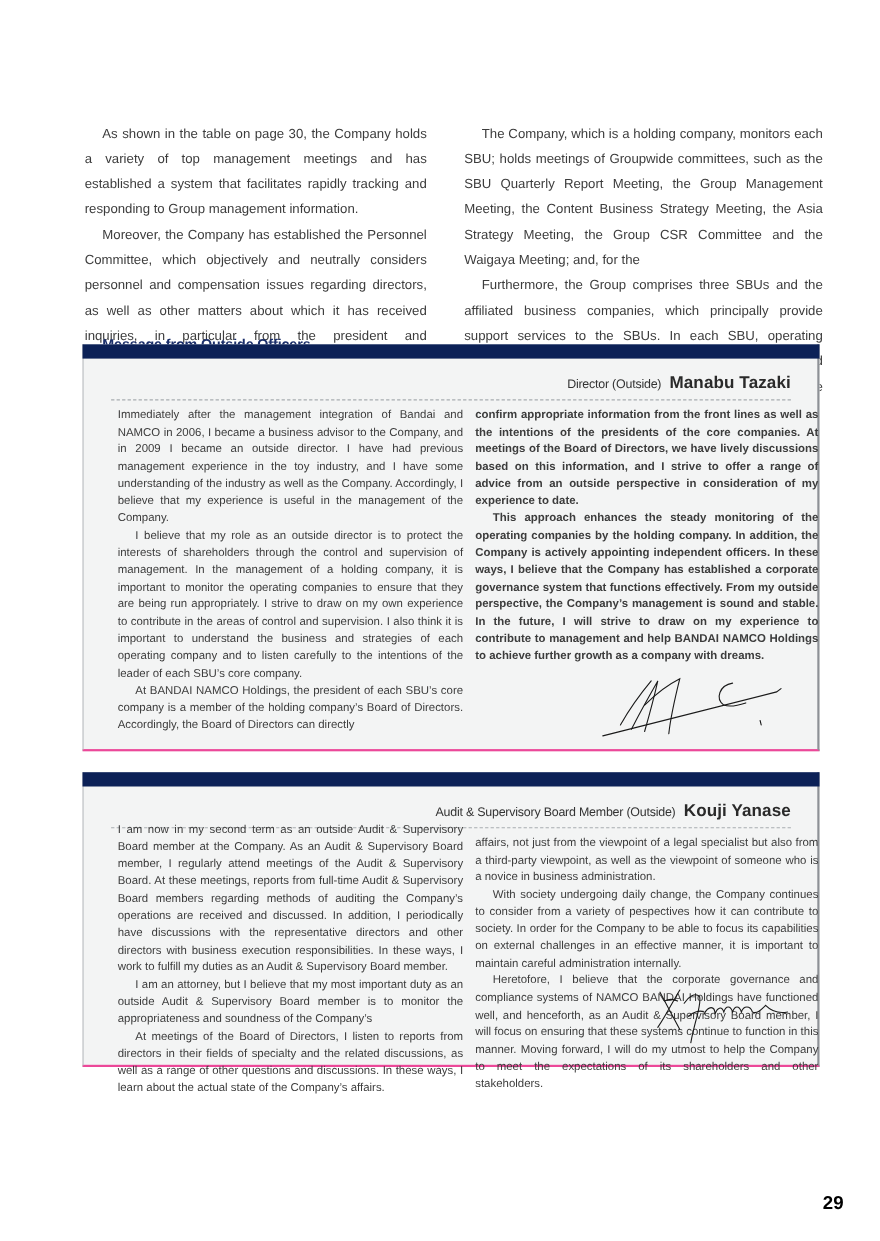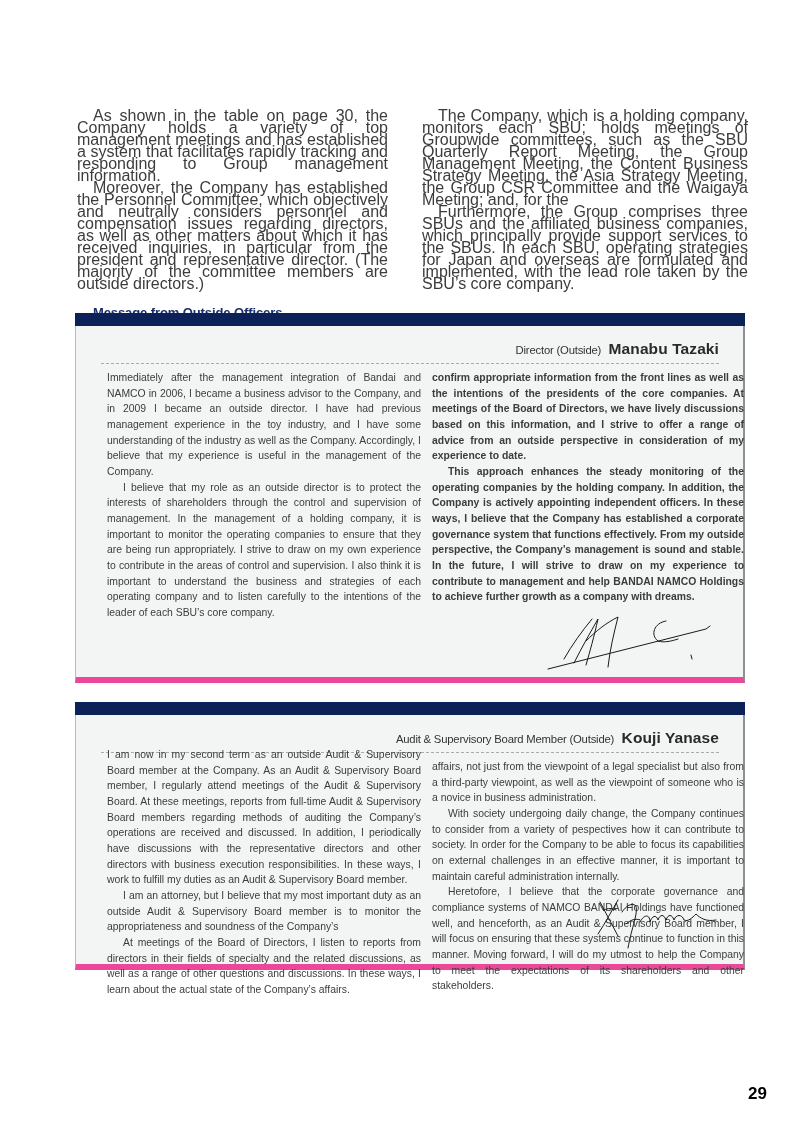--- a/index.html
+++ b/index.html
@@ -3,31 +3,31 @@
 <meta charset="utf-8">
 <style>
   html, body { margin: 0; padding: 0; }
   body {
     width: 800px; height: 1128px; background: #ffffff; position: relative; overflow: hidden;
     font-family: "Liberation Sans", sans-serif; color: #3a3a3a;
   }
   .p { margin: 0; text-align: justify; text-align-last: left; }
   .ind { text-indent: 16px; }
   .intro {
-    position: absolute; top: 110px; font-size: 16px; line-height: 12px; color: #3c3c3c;
+    position: absolute; top: 110px; font-size: 12px; line-height: 23px; color: #3c3c3c;
   }
   .intro.left { left: 77px; width: 311px; }
   .intro.right { left: 422px; width: 326px; }
   .section-title {
     position: absolute; left: 77px; top: 289px; margin: 16px;
     font-size: 13px; font-weight: bold; color: #1b2f6b; letter-spacing: -0.1px;
   }
   .box {
     position: absolute; left: 75px; width: 670px; background: #f3f4f4;
-    border-left: 1px solid #b9bcbf; border-right: 2px solid #8d9196; border-bottom: 6px solid #ec4899;
+    border-left: 1px solid #b9bcbf; border-right: 2px solid #8d9196; border-bottom: 2px solid #ec4899;
     box-sizing: border-box;
   }
   .box .bar { height: 13px; background: #0c2157; margin-left: -1px; margin-right: -2px; }
   .box .head {
     position: absolute; right: 24px; text-align: right; white-space: nowrap; color: #333;
   }
   .box .role { font-size: 11.3px; letter-spacing: -0.2px; }
   .box .name { font-size: 15.5px; font-weight: bold; margin-left: 3px; letter-spacing: 0.1px; color: #2a2a2a; }
   .box .dash {
     position: absolute; left: 25px; right: 24px; height: 0; border-top: 1px dashed #a8acb0;
@@ -59,20 +59,21 @@
 <div class="box" style="top:313px;height:370px;">
   <div class="bar"></div>
   <div class="head" style="top:27px;">
     <span class="role">Director (Outside)</span>
     <span class="name">Manabu Tazaki</span>
   </div>
   <div class="dash" style="top:50px;"></div>
   <div class="col l" style="top:57px;">
     <p class="p">Immediately after the management integration of Bandai and NAMCO in 2006, I became a business advisor to the Company, and in 2009 I became an outside director. I have had previous management experience in the toy industry, and I have some understanding of the industry as well as the Company. Accordingly, I believe that my experience is useful in the management of the Company.</p>
     <p class="p ind">I believe that my role as an outside director is to protect the interests of shareholders through the control and supervision of management. In the management of a holding company, it is important to monitor the operating companies to ensure that they are being run appropriately. I strive to draw on my own experience to contribute in the areas of control and supervision. I also think it is important to understand the business and strategies of each operating company and to listen carefully to the intentions of the leader of each SBU’s core company.</p>
+    <p class="p ind">At BANDAI NAMCO Holdings, the president of each SBU’s core company is a member of the holding company’s Board of Directors. Accordingly, the Board of Directors can directly</p>
   </div>
   <div class="col r" style="top:57px;font-weight:bold;">
     <p class="p">confirm appropriate information from the front lines as well as the intentions of the presidents of the core companies. At meetings of the Board of Directors, we have lively discussions based on this information, and I strive to offer a range of advice from an outside perspective in consideration of my experience to date.</p>
     <p class="p ind">This approach enhances the steady monitoring of the operating companies by the holding company. In addition, the Company is actively appointing independent officers. In these ways, I believe that the Company has established a corporate governance system that functions effectively. From my outside perspective, the Company’s management is sound and stable. In the future, I will strive to draw on my experience to contribute to management and help BANDAI NAMCO Holdings to achieve further growth as a company with dreams.</p>
   </div>
   <svg class="sig" style="left:470px;top:298px;" width="170" height="60" viewBox="0 0 170 60">
     <g fill="none" stroke="#1a1a1a" stroke-width="1" stroke-linecap="round">
       <path d="M2 58 L160 18 L164 15"></path>
       <path d="M18 48 C26 34 36 20 46 8 M28 52 C36 36 44 22 52 8 C48 26 44 40 40 54"></path>
       <path d="M40 30 C50 20 60 12 72 6 C68 22 64 38 62 56"></path>

